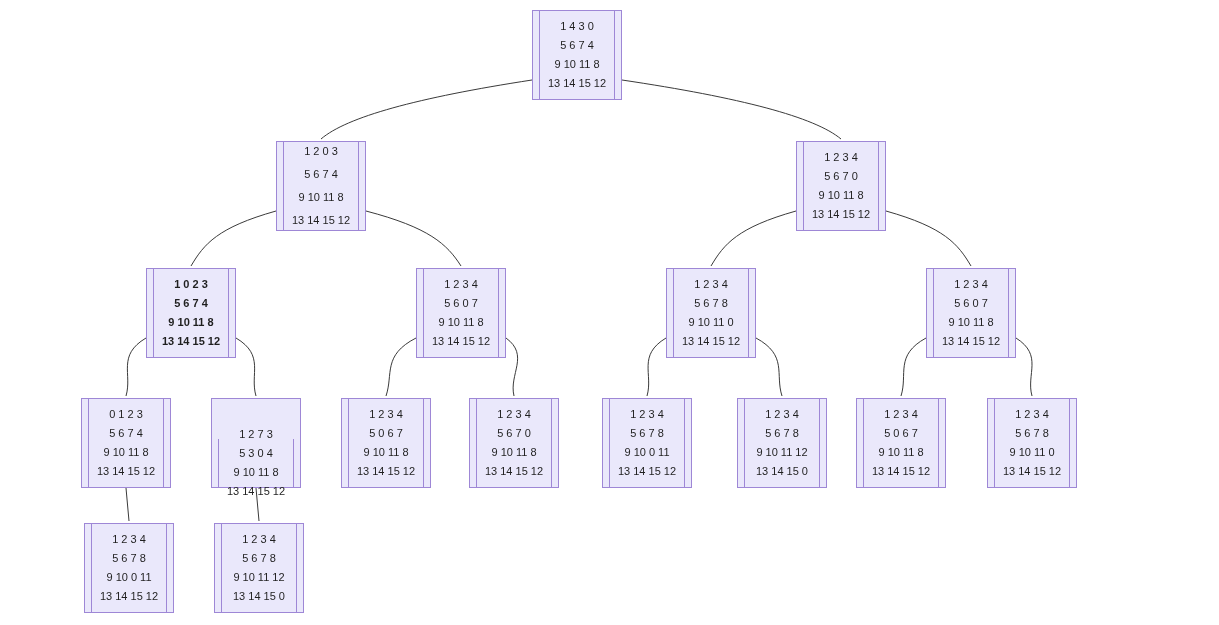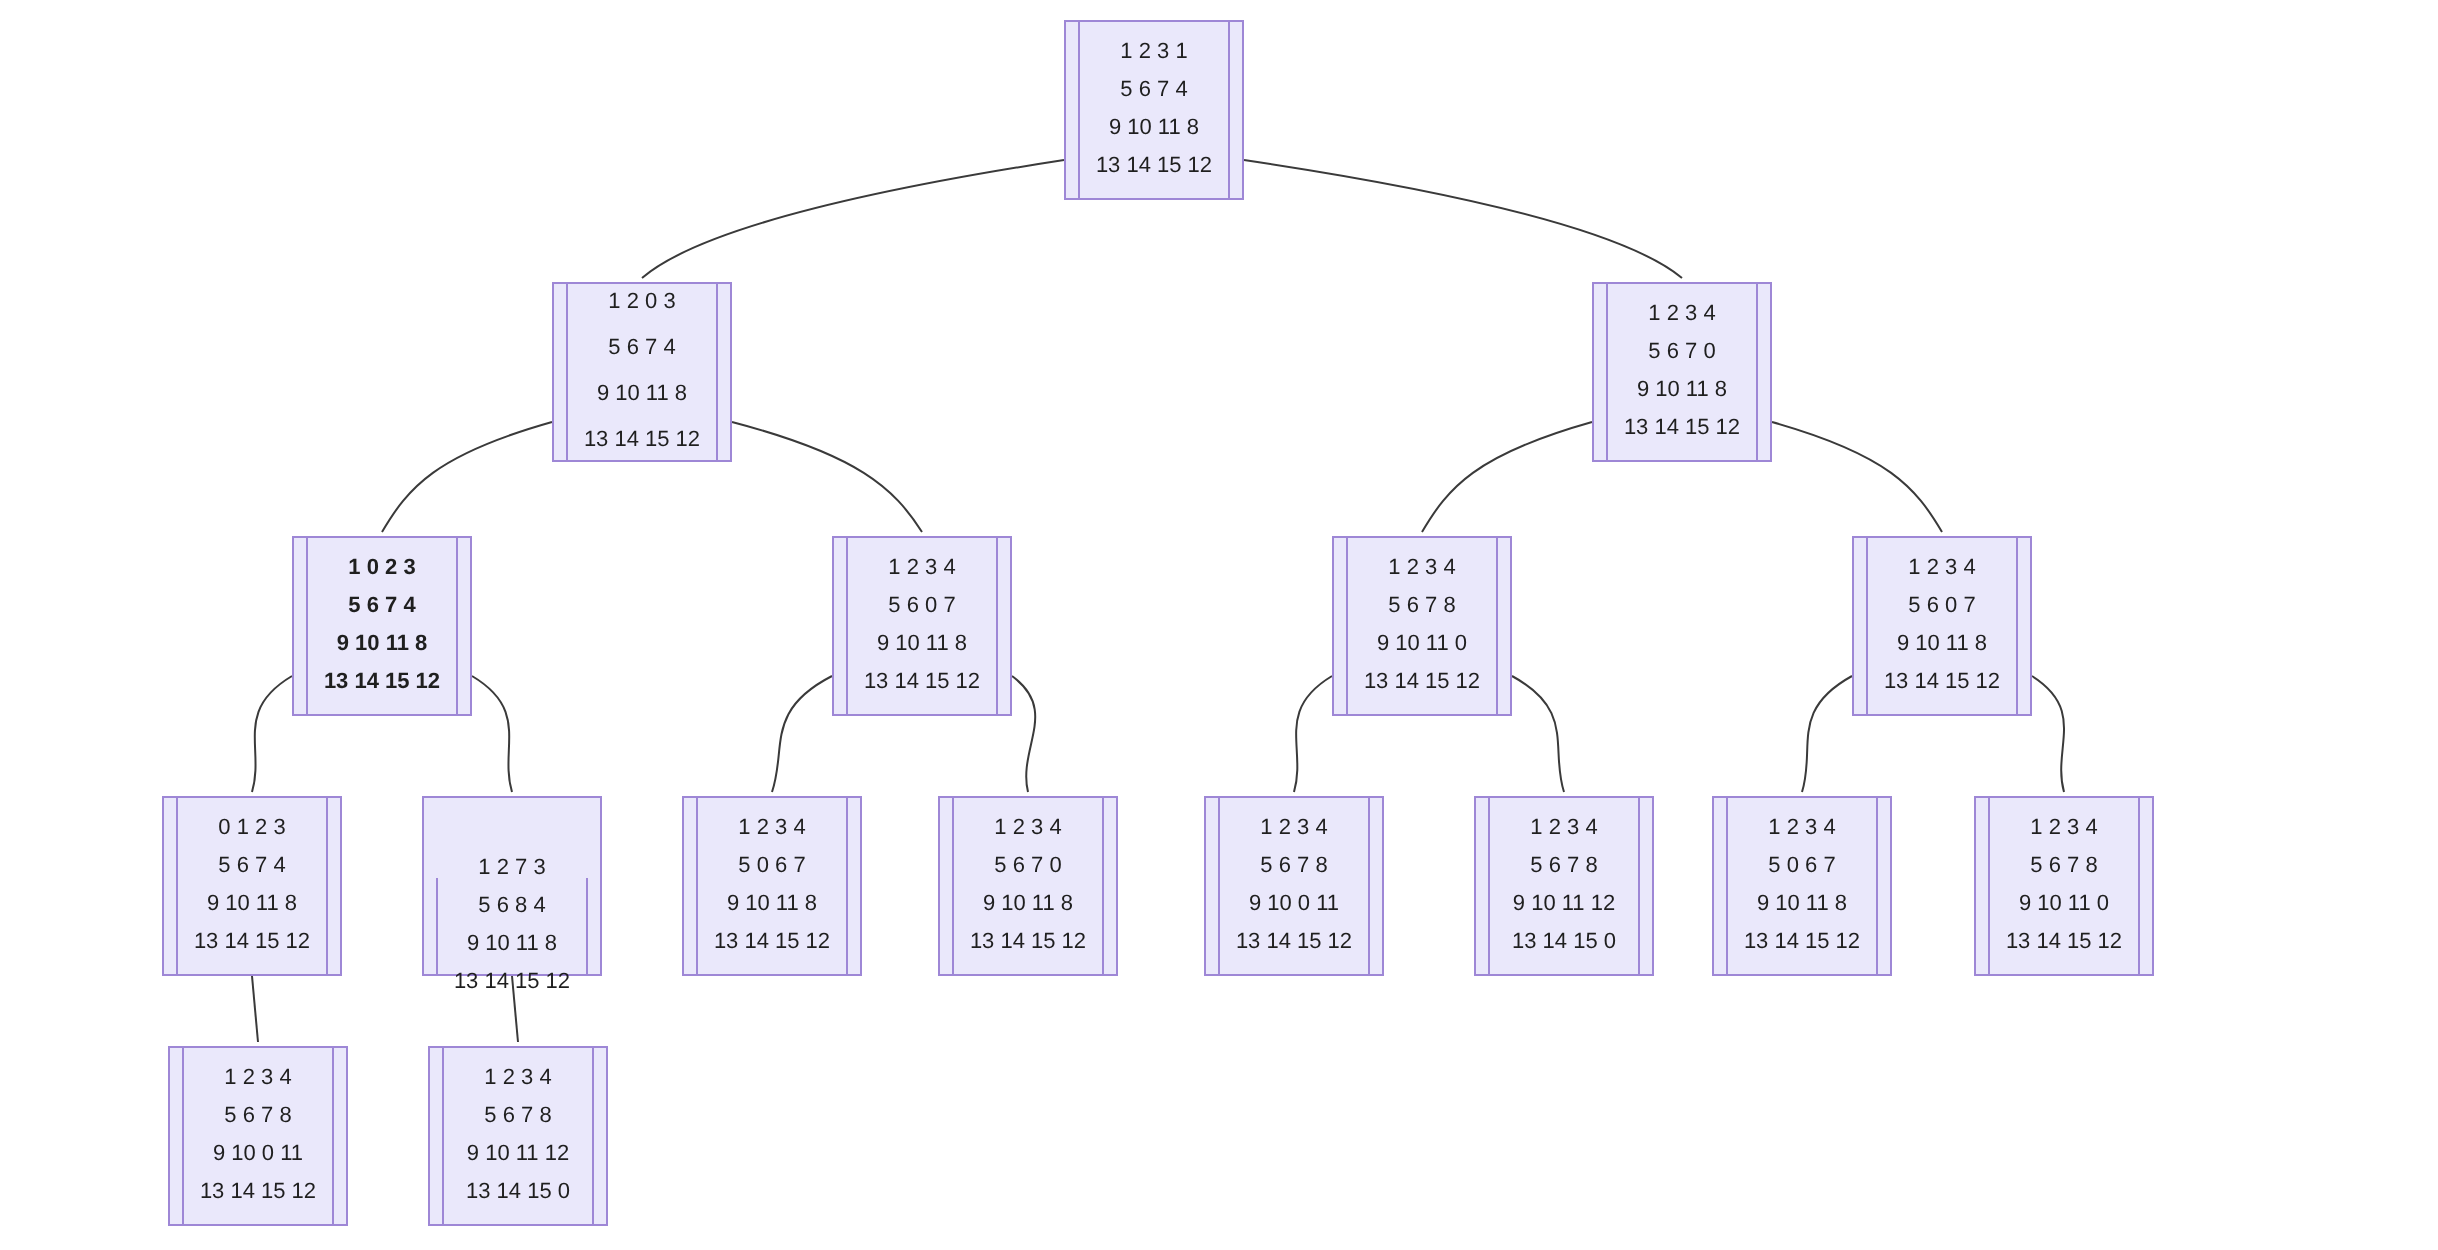--- a/index.html
+++ b/index.html
@@ -79,21 +79,21 @@
         <path d="M 756 338 C 787.95 355.4, 774.9 374, 782 396" stroke="#3a3a3a" marker-end="url(#arrow)"></path>
         <path d="M 926 338 C 894.5 355.4, 908 374, 901 396" stroke="#3a3a3a" marker-end="url(#arrow)"></path>
         <path d="M 1016 338 C 1043.45 355.4, 1025.9 374, 1032 396" stroke="#3a3a3a" marker-end="url(#arrow)"></path>
         <path d="M 126 488 L 129 521" stroke="#3a3a3a" marker-end="url(#arrow)"></path>
         <path d="M 256 488 L 259 521" stroke="#3a3a3a" marker-end="url(#arrow)"></path>
       </g>
   </svg>
   <div id="nodes-layer">
       <div class="node" style="left: 532px; top: 10px; background: rgb(234, 232, 251); border-color: rgb(158, 135, 214);">
         <div class="node-inner" style="border-left-color: rgb(158, 135, 214); border-right-color: rgb(158, 135, 214);">
-          <div class="node-row" style="color: rgb(31, 31, 31);">1 2 3 1</div>
+          <div class="node-row" style="color: rgb(31, 31, 31);">1 4 3 0</div>
           <div class="node-row" style="color: rgb(31, 31, 31);">5 6 7 4</div>
           <div class="node-row" style="color: rgb(31, 31, 31);">9 10 11 8</div>
           <div class="node-row" style="color: rgb(31, 31, 31);">13 14 15 12</div>
         </div>
       </div>
       <div class="node" style="left: 276px; top: 141px; background: rgb(234, 232, 251); border-color: rgb(158, 135, 214);">
         <div class="node-inner" style="border-left-color: rgb(158, 135, 214); border-right-color: rgb(158, 135, 214); justify-content: space-between;">
           <div class="node-row" style="color: rgb(31, 31, 31);">1 2 0 3</div>
           <div class="node-row" style="color: rgb(31, 31, 31);">5 6 7 4</div>
           <div class="node-row" style="color: rgb(31, 31, 31);">9 10 11 8</div>
@@ -144,21 +144,21 @@
         <div class="node-inner" style="border-left-color: rgb(158, 135, 214); border-right-color: rgb(158, 135, 214);">
           <div class="node-row" style="color: rgb(31, 31, 31);">0 1 2 3</div>
           <div class="node-row" style="color: rgb(31, 31, 31);">5 6 7 4</div>
           <div class="node-row" style="color: rgb(31, 31, 31);">9 10 11 8</div>
           <div class="node-row" style="color: rgb(31, 31, 31);">13 14 15 12</div>
         </div>
       </div>
       <div class="node" style="left: 211px; top: 398px; background: rgb(234, 232, 251); border-color: rgb(158, 135, 214);">
         <div class="node-inner" style="border-left-color: rgb(158, 135, 214); border-right-color: rgb(158, 135, 214); margin-top: 40px;">
           <div class="node-row" style="color: rgb(31, 31, 31);">1 2 7 3</div>
-          <div class="node-row" style="color: rgb(31, 31, 31);">5 6 8 4</div>
+          <div class="node-row" style="color: rgb(31, 31, 31);">5 3 0 4</div>
           <div class="node-row" style="color: rgb(31, 31, 31);">9 10 11 8</div>
           <div class="node-row" style="color: rgb(31, 31, 31);">13 14 15 12</div>
         </div>
       </div>
       <div class="node" style="left: 341px; top: 398px; background: rgb(234, 232, 251); border-color: rgb(158, 135, 214);">
         <div class="node-inner" style="border-left-color: rgb(158, 135, 214); border-right-color: rgb(158, 135, 214);">
           <div class="node-row" style="color: rgb(31, 31, 31);">1 2 3 4</div>
           <div class="node-row" style="color: rgb(31, 31, 31);">5 0 6 7</div>
           <div class="node-row" style="color: rgb(31, 31, 31);">9 10 11 8</div>
           <div class="node-row" style="color: rgb(31, 31, 31);">13 14 15 12</div>

